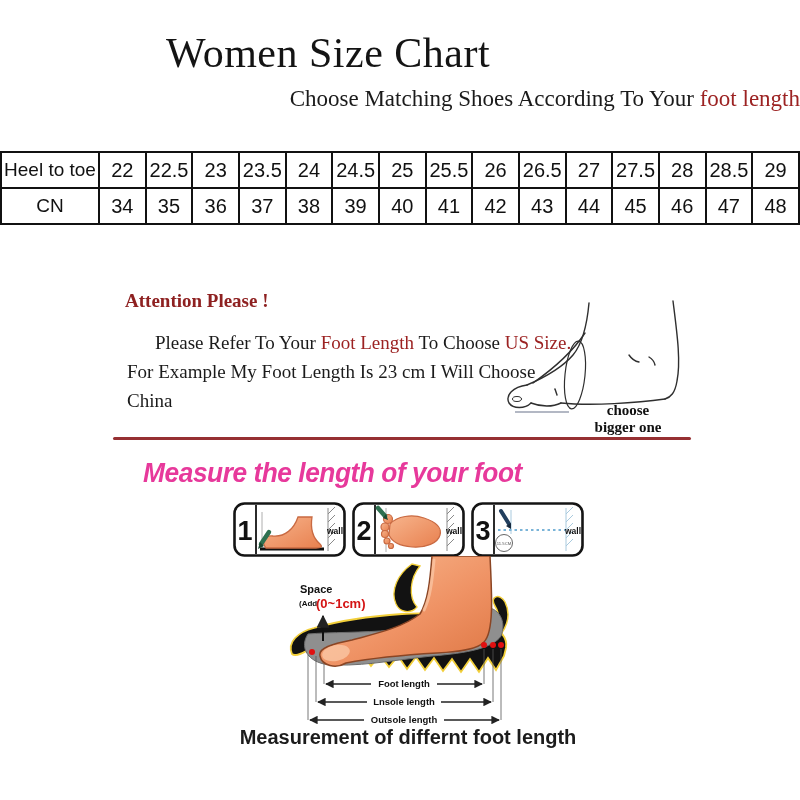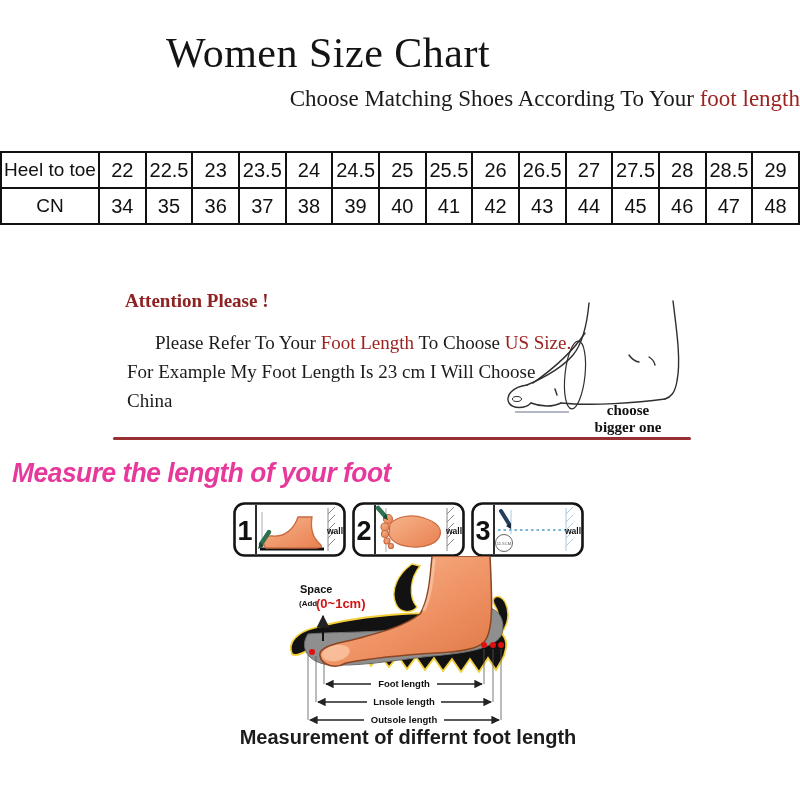--- a/index.html
+++ b/index.html
@@ -27,21 +27,21 @@
   .attention-text .ln1 { padding-left:28px;margin-top:16px; }
 
   
   .sketch { top:299px; left:497px; }
   .sketch-note { top:402px; left:578px; width:100px; text-align:center;
                  font-size:15px; font-weight:bold; line-height:17px; color:#111; }
 
   .red-divider { top:437px; left:113px; width:578px; height:3px; background:#963032; border-radius:2px; }
 
   
-  .measure-heading { top:457px; left:0; width:664px; }
+  .measure-heading { top:457px; left:0; width:664px; text-align:center; }
   .measure-heading span { display:inline-block; transform:scaleX(0.94); transform-origin:center;
      font-family:"Liberation Sans", sans-serif; font-weight:bold; font-style:italic;
      font-size:28px; letter-spacing:-0.5px; color:#e7399b; }
 
   
   .steps { top:502px; left:233px; display:flex; gap:6px; }
 
   
   .big-diagram { top:556px; left:272px; }
   .measure-caption { top:726px; left:8px; width:800px; text-align:center;

